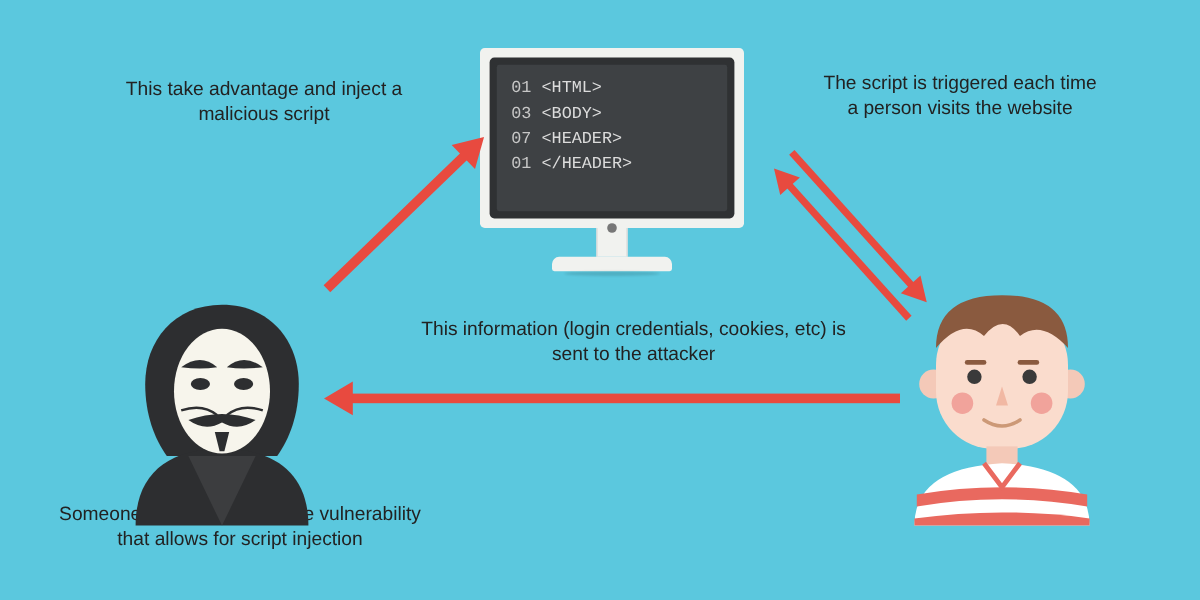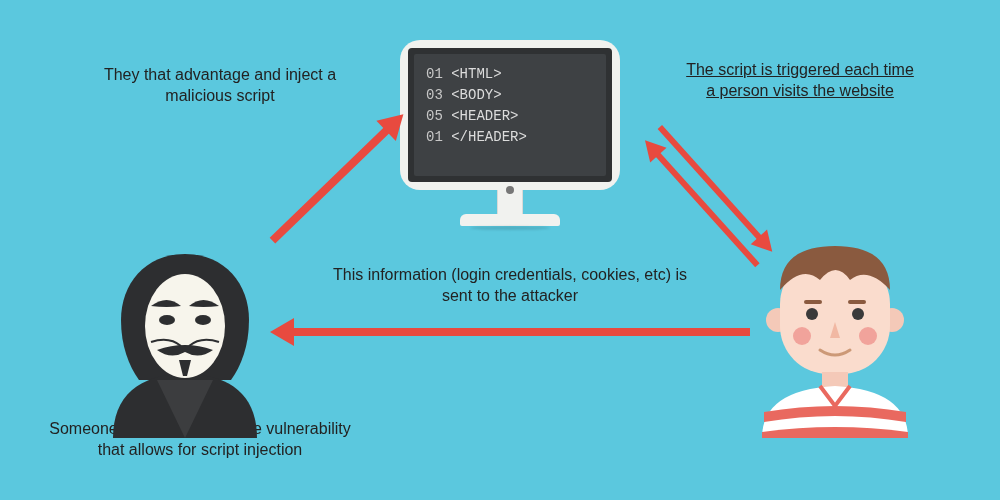--- a/index.html
+++ b/index.html
@@ -19,21 +19,21 @@
     line-height: 1.3;
   }
   .computer {
     position: absolute;
     left: 400px;
     top: 40px;
     width: 220px;
   }
   .monitor-frame {
     background: #f1f2ef;
-    border-radius: 20px;
+    border-radius: 4px;
     padding: 8px;
     width: 220px;
     height: 150px;
     position: relative;
   }
   .monitor-bezel {
     background: #2f3133;
     border-radius: 4px;
     width: 100%;
     height: 100%;
@@ -149,32 +149,32 @@
     border-bottom: 14px solid transparent;
     top: -4px; left: 0px;
   }
 
   .code-line { white-space: pre; }
   .code-num { color: #c7c7c7; }
 </style>
 </head>
 <body>
 
-<div class="label" style="left:100px; top:65px; width:240px;">They that advantage and inject a malicious script</div>
-<div class="label" style="left:680px; top:60px; width:240px;text-decoration:underline;">The script is triggered each time a person visits the website</div>
-<div class="label" style="left:330px; top:265px; width:360px;">This information (login credentials, cookies, etc) is sent to the attacker</div>
+<div class="label" style="left:100px; top:65px; width:240px;">This take advantage and inject a malicious script</div>
+<div class="label" style="left:680px; top:60px; width:240px;">The script is triggered each time a person visits the website</div>
+<div class="label" style="left:348px; top:265px; width:360px;">This information (login credentials, cookies, etc) is sent to the attacker</div>
 <div class="label" style="left:40px; top:419px; width:320px;">Someone discovers a website vulnerability that allows for script injection</div>
 
 <div class="computer">
   <div class="monitor-frame">
     <div class="monitor-bezel">
       <div class="monitor-screen">
         <div class="code-line"><span class="code-num">01 </span><span>&lt;HTML&gt;</span></div>
         <div class="code-line"><span class="code-num">03 </span><span>&lt;BODY&gt;</span></div>
-        <div class="code-line"><span class="code-num">05 </span><span>&lt;HEADER&gt;</span></div>
+        <div class="code-line"><span class="code-num">07 </span><span>&lt;HEADER&gt;</span></div>
         <div class="code-line"><span class="code-num">01 </span><span>&lt;/HEADER&gt;</span></div>
       </div>
     </div>
     <div class="monitor-led"></div>
   </div>
   <div class="stand"></div>
   <div class="base"></div>
 </div>
 
 <div class="hacker">

